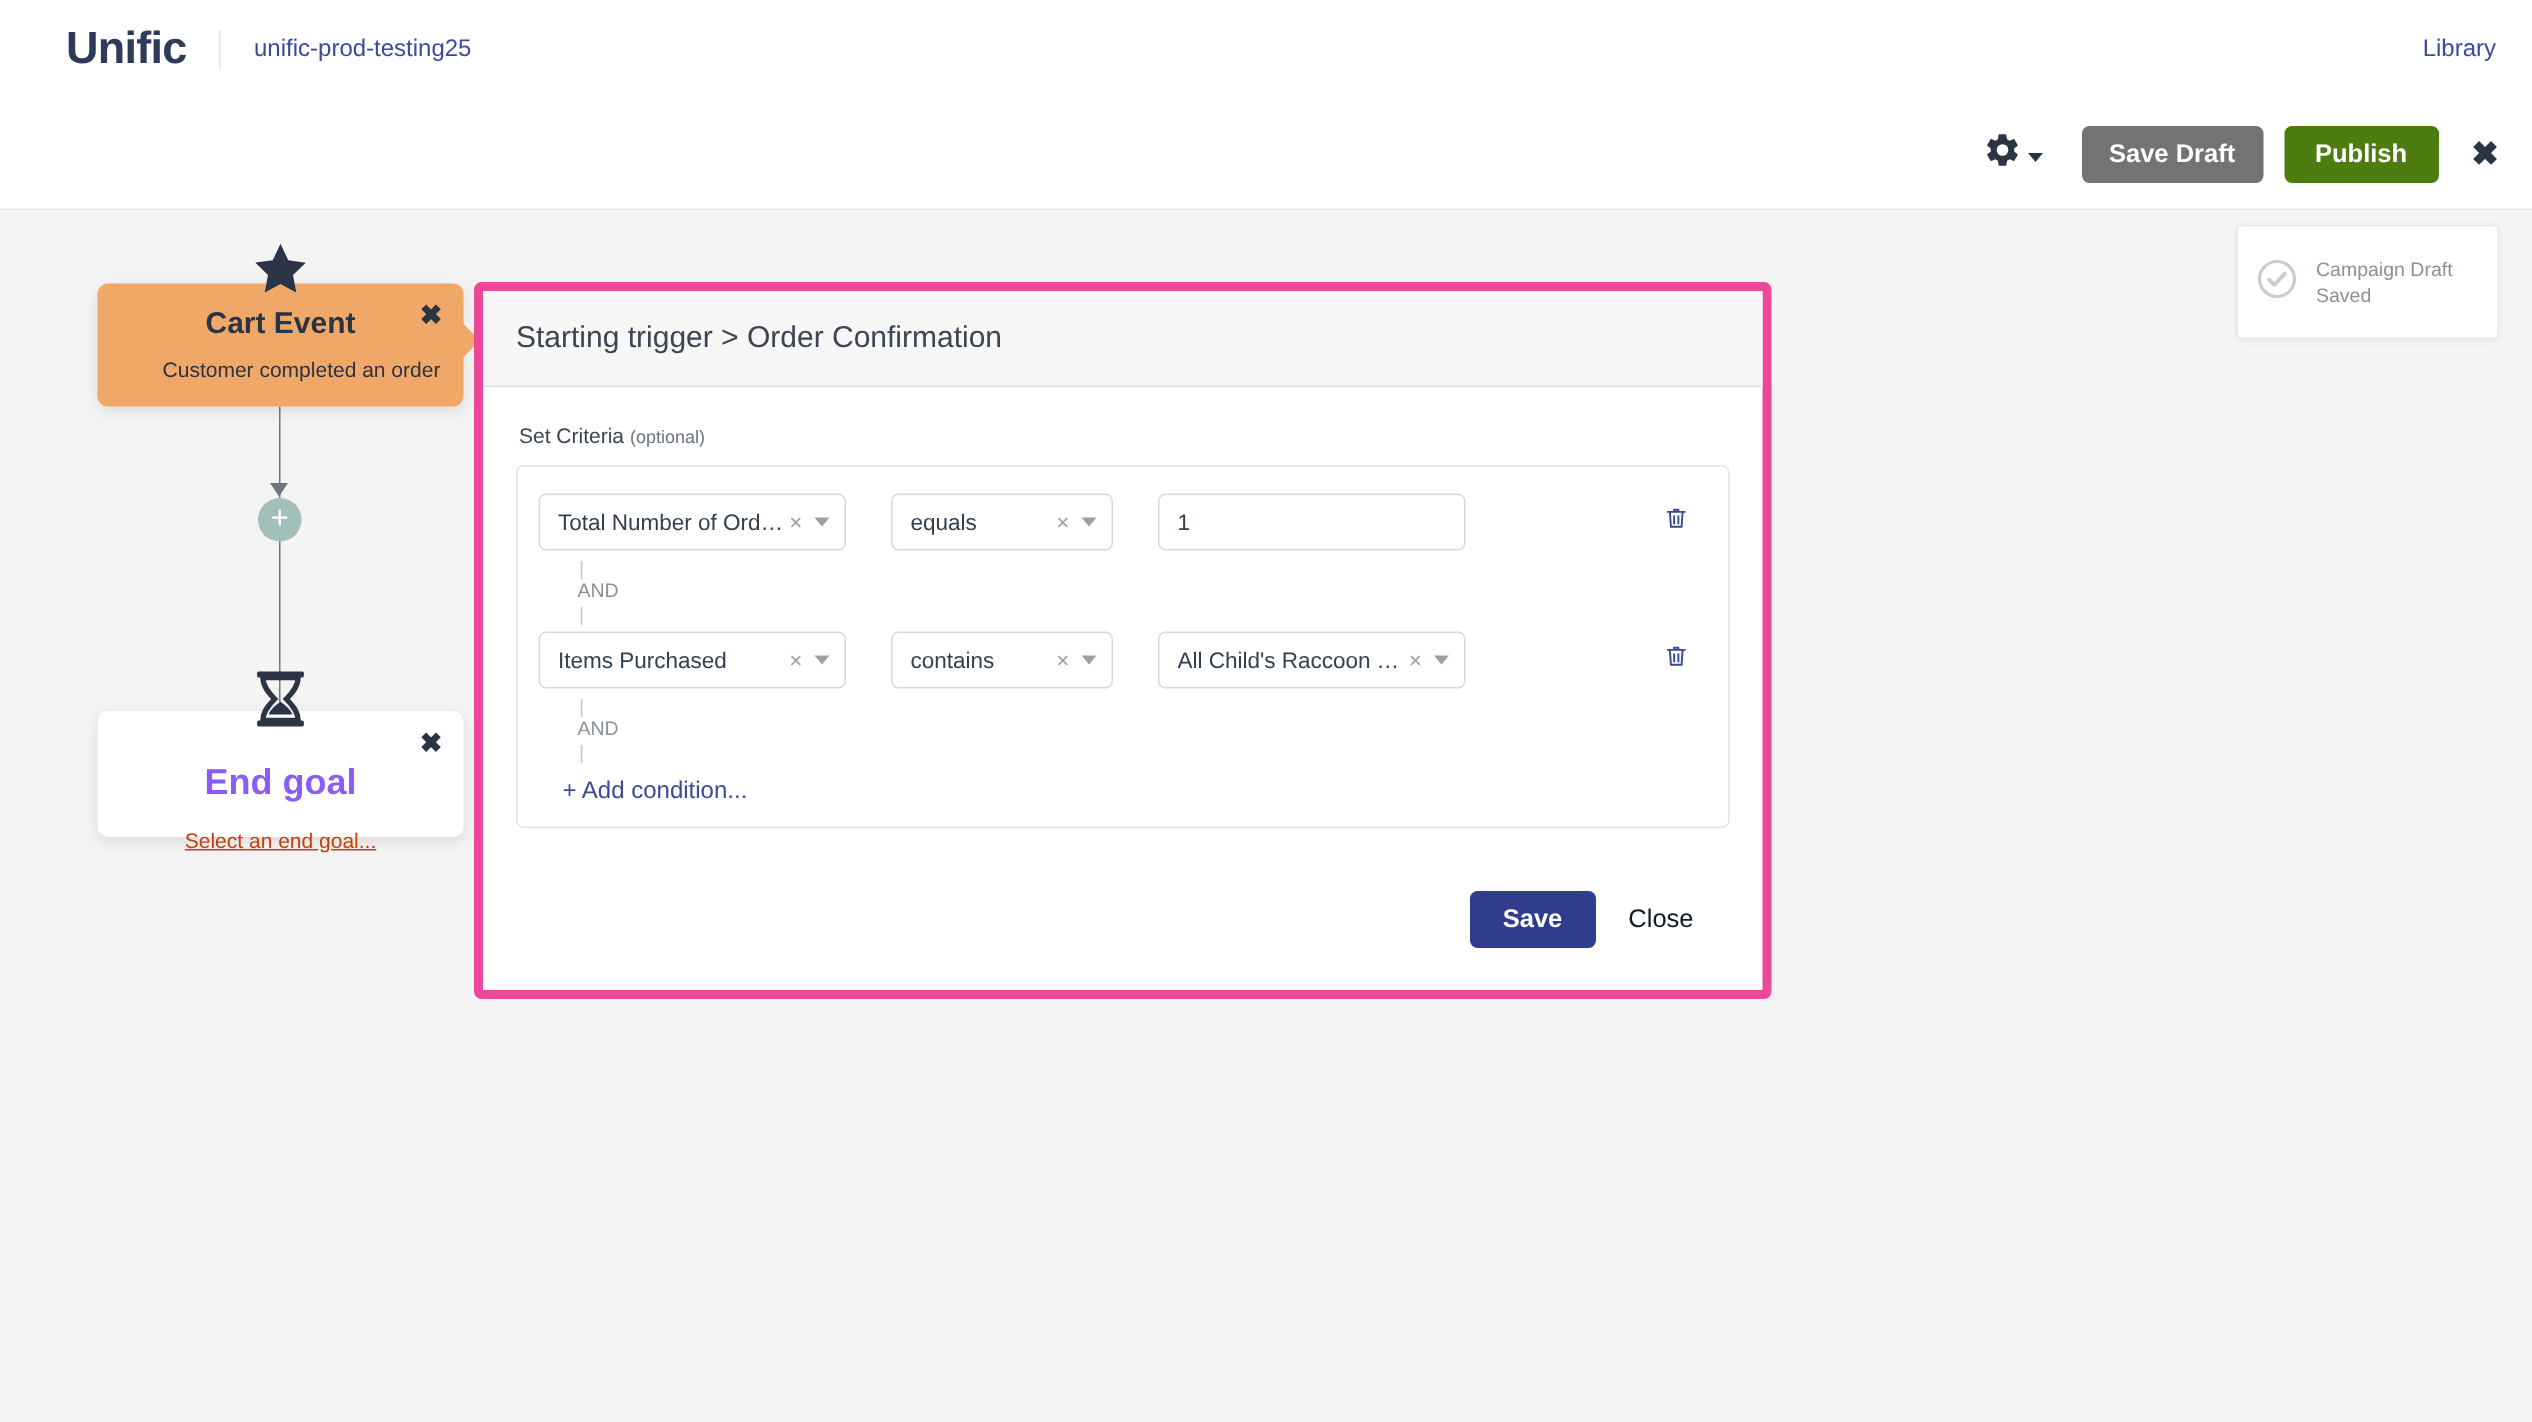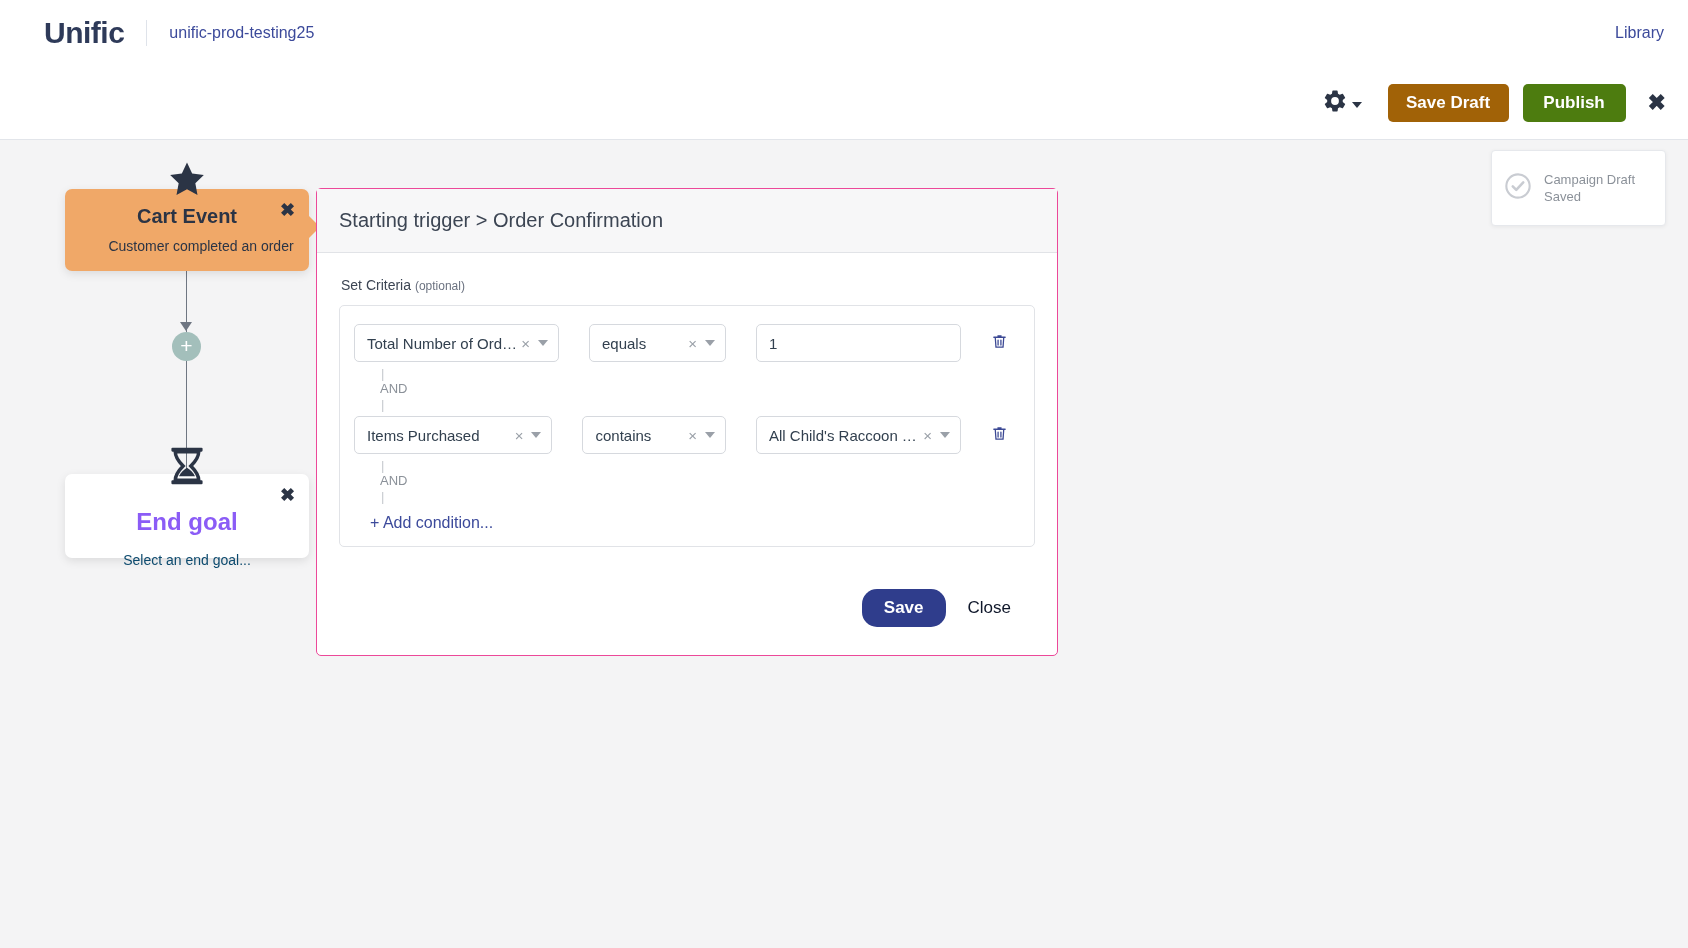--- a/index.html
+++ b/index.html
@@ -102,21 +102,21 @@
     border-radius: 5px;
     font-family: "Liberation Sans", sans-serif;
     font-size: 17px;
     font-weight: bold;
     cursor: pointer;
     padding: 0 18px;
     height: 38px;
     line-height: 38px;
   }
   .btn-draft {
-    background: #a16207;
+    background: #737373;
     color: #ffffff;
     margin-right: 14px;
     min-width: 121px;
   }
   .btn-publish {
     background: #4d7c0f;
     color: #ffffff;
     min-width: 103px;
   }
   .close-x {
@@ -175,22 +175,23 @@
     padding-top: 18px;
   }
   .node-end .node-title {
     font-size: 24px;
     font-weight: bold;
     color: #8b5cf6;
     margin: 16px;
   }
   .node-end .node-sub {
     font-size: 14px;
-    color: #0c4a6e;
+    color: #c2410c;
     margin: 10px 0 0 0;
+    text-decoration: underline;
   }
   .node-x {
     position: absolute;
     right: 14px;
     top: 12px;
     font-size: 18px;
     font-weight: bold;
     color: #2b3445;
     cursor: pointer;
     line-height: 1;
@@ -246,23 +247,23 @@
     text-align: center;
     cursor: pointer;
     font-family: "Liberation Sans", sans-serif;
   }
 
   
   .panel {
     position: absolute;
     left: 316px;
     top: 48px;
-    width: 742px;
-    background: #ffffff;
-    border: 1px solid #ec4899;
+    width: 865px;
+    background: #ffffff;
+    border: 6px solid #ec4899;
     border-radius: 5px;
     box-sizing: border-box;
   }
   .panel-head {
     background: #f7f7f8;
     border-bottom: 1px solid #e1e3e7;
     padding: 20px 22px;
     font-size: 20px;
     color: #3c4553;
   }
@@ -367,21 +368,21 @@
     align-items: center;
     justify-content: flex-end;
     gap: 22px;
     margin-top: 42px;
     padding-right: 24px;
   }
   .btn-save {
     background: #2f3d8c;
     color: #ffffff;
     border: none;
-    border-radius: 15px;
+    border-radius: 5px;
     font-family: "Liberation Sans", sans-serif;
     font-size: 17px;
     font-weight: bold;
     padding: 0 22px;
     height: 38px;
     cursor: pointer;
   }
   .link-close {
     font-size: 17px;
     color: #0f172a;

